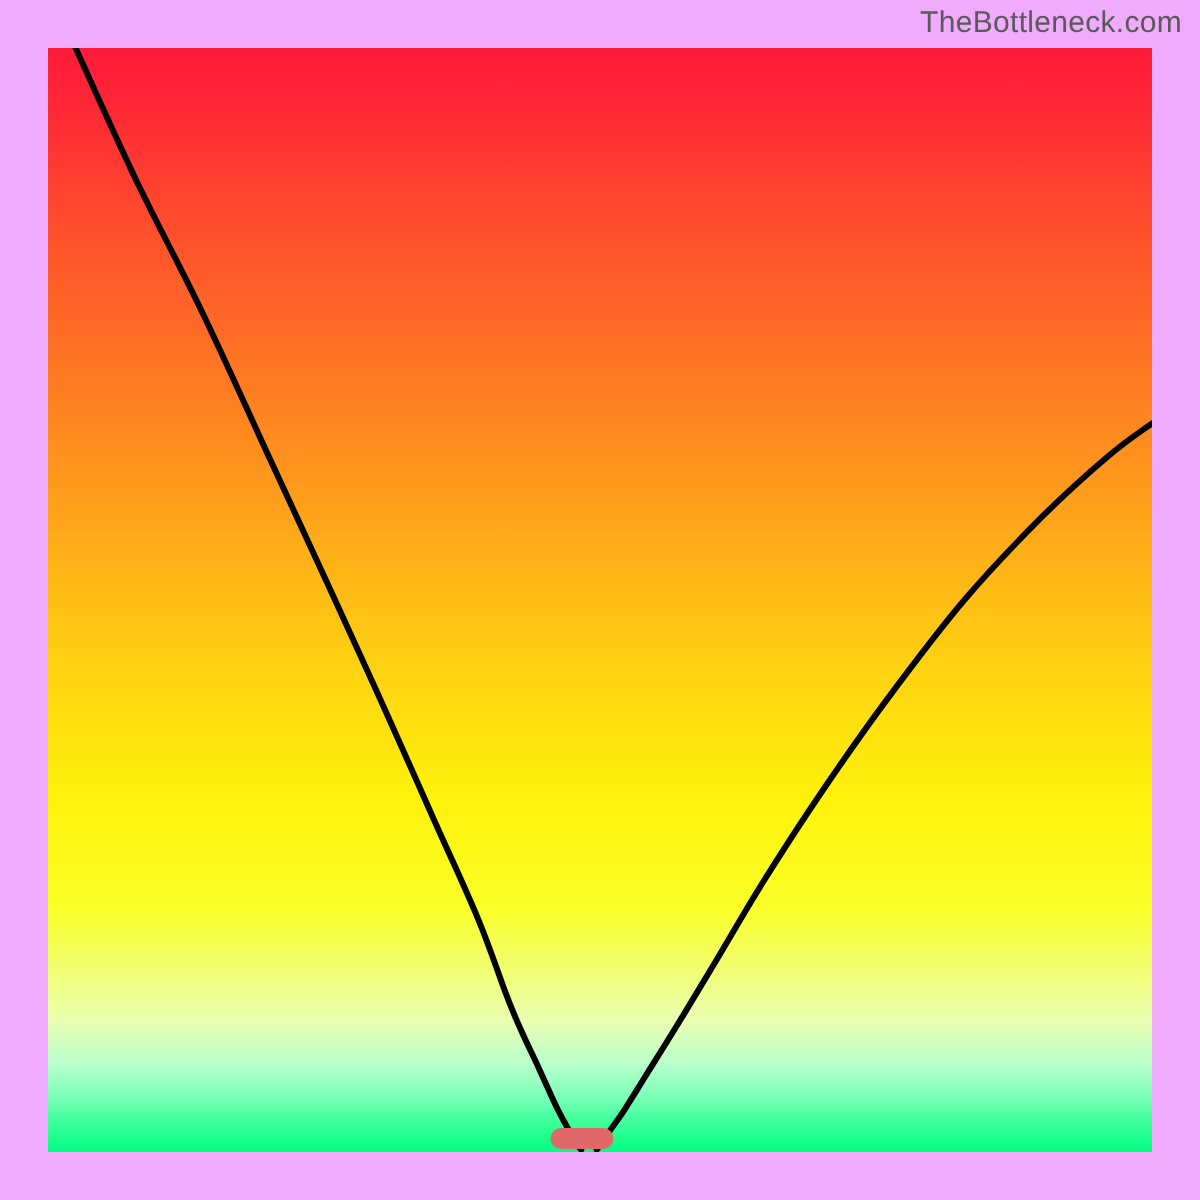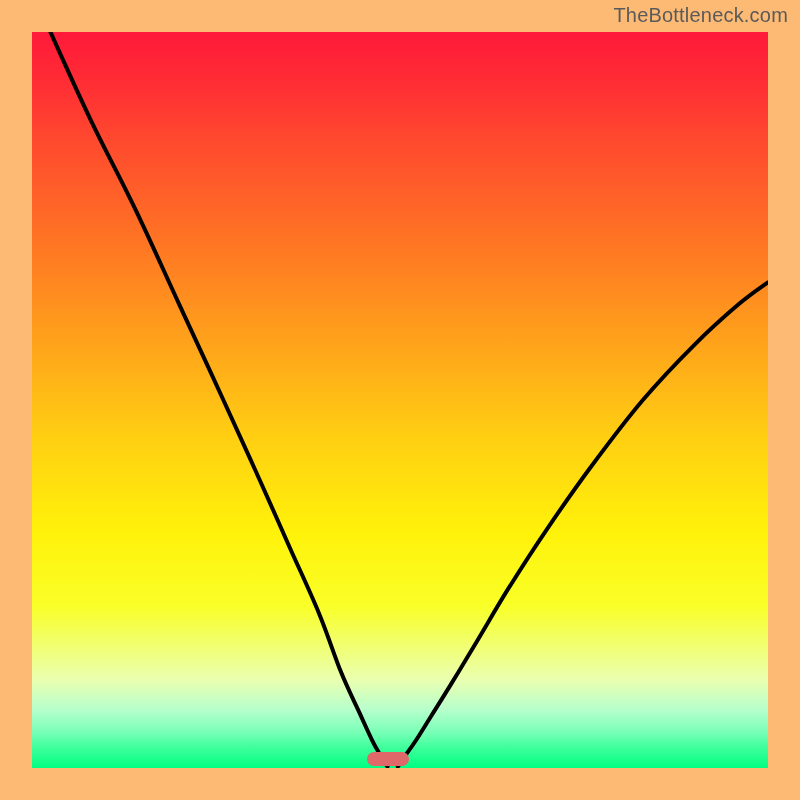--- a/index.html
+++ b/index.html
@@ -9,21 +9,21 @@
   }
   html, body {
     width: 800px;
     height: 800px;
     overflow: hidden;
     background: #000;
   }
   .outer-frame {
     width: 800px;
     height: 800px;
-    background: #fdba74;
+    background: #f0abfc;
     position: relative;
   }
   .plot-area {
     position: absolute;
     left: 32px;
     top: 32px;
     width: 736px;
     height: 736px;
     overflow: hidden;
   }

